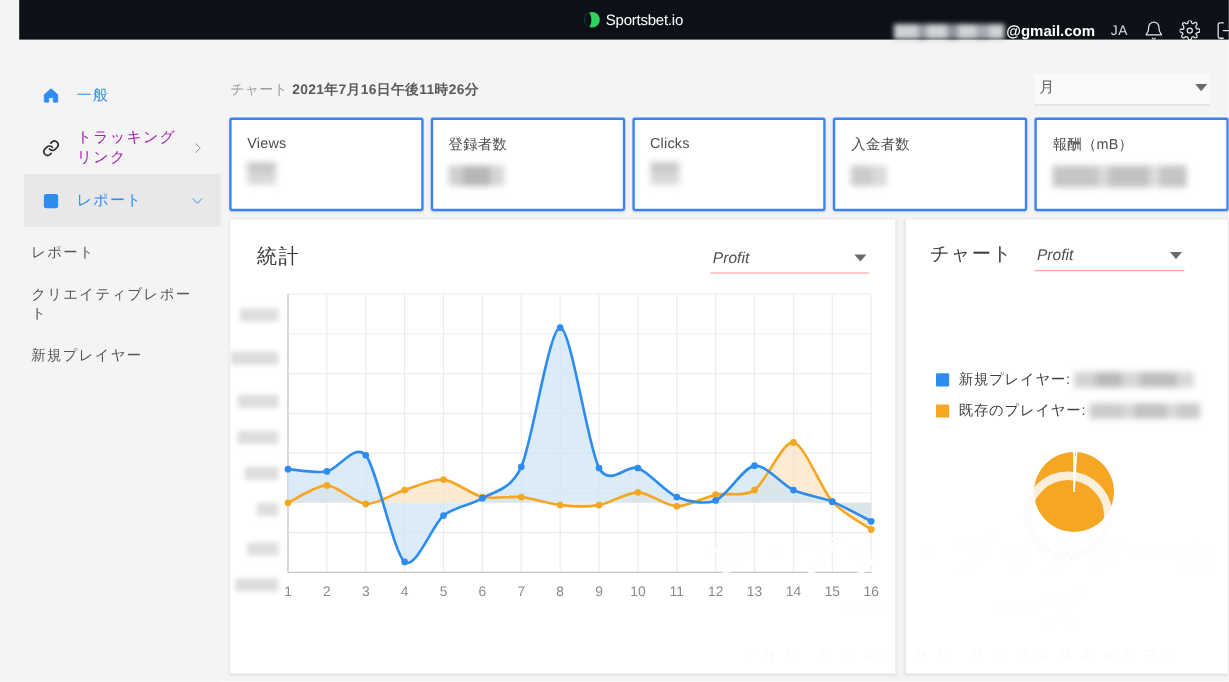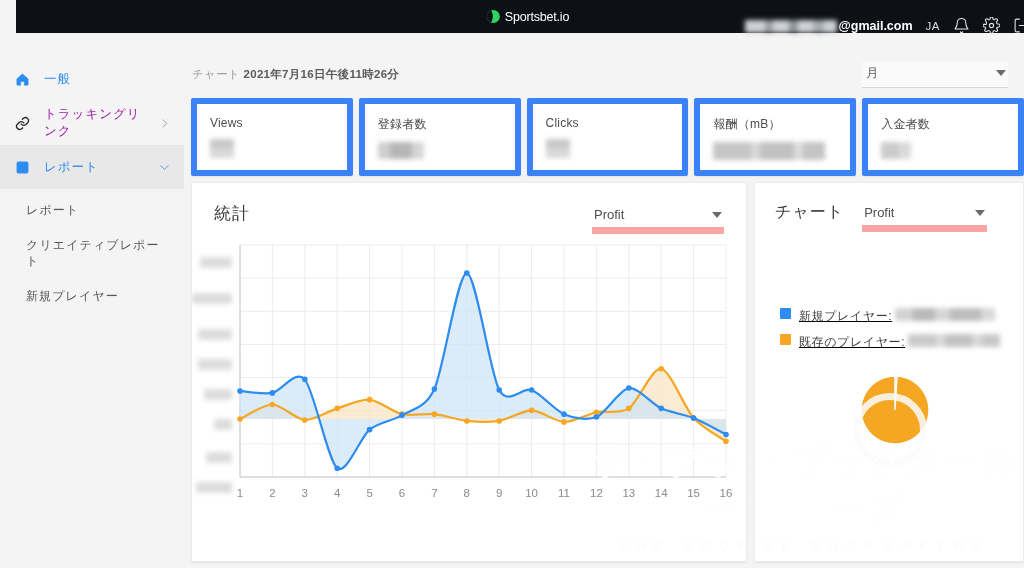--- a/index.html
+++ b/index.html
@@ -46,21 +46,21 @@
     stroke-linecap: round; stroke-linejoin: round;
   }
 
   
   .sidebar {
     position: absolute; left: 0; top: 51px; width: 184px; height: 517px;
     background: #f4f4f4; padding-top: 6px;
   }
   .nav-row {
     display: flex; align-items: center; height: 44px;
-    padding: 0 14px 0 13px; gap: 12px; cursor: pointer;
+    padding: 0 14px 0 13px; gap: 12px; cursor: pointer; margin-left: 20px;
   }
   .nav-row.active { background: #e8e8e8; }
   .nav-ic { width: 19px; flex: 0 0 19px; display: flex; align-items: center; justify-content: center; }
   .nav-ic svg { width: 15px; height: 15px; display: block; }
   .nav-label { font-size: 12.5px; color: #a21caf; letter-spacing: 1px; flex: 1; }
   .nav-row.blue .nav-label { color: #2d8cf0; }
   .nav-row.blue .nav-ic svg path,
   .nav-row.blue .nav-ic svg rect { fill: #2d8cf0; stroke: #2d8cf0; }
   .chev { color: #9a9a9a; font-size: 11px; line-height: 1; }
   .chev svg { width: 11px; height: 11px; display: block; }
@@ -89,21 +89,21 @@
   .period-select .val { font-size: 12.5px; color: #5d5d5d; flex: 1; }
   .caret { width: 0; height: 0; border-left: 5px solid transparent;
     border-right: 5px solid transparent; border-top: 6px solid #6b6b6b; }
 
   
   .cards {
     position: absolute; left: 7px; top: 47px; width: 833px; height: 78px;
     display: flex; gap: 6px;
   }
   .card {
-    flex: 1; background: #ffffff; border: 6px solid #3b82f6; border-radius: 2px;
+    flex: 1; background: #ffffff; border: 2px solid #3b82f6; border-radius: 2px;
     box-shadow: 0 1px 2px rgba(0,0,0,0.07);
     padding: 12px 13px 0 13px;
   }
   .card-title { font-size: 12px; color: #4d4d4d; letter-spacing: 0.2px; }
   .card-val { margin-top: 9px; height: 20px; }
   .v-blur-1 { width: 24px; height: 19px; border-radius: 1px; filter: blur(2.5px);
     background: linear-gradient(180deg,#c8c8c8 0 45%, #d8d8d8 45% 100%); }
   .v-blur-2 { width: 46px; height: 17px; border-radius: 1px; filter: blur(2.6px);
     background: linear-gradient(90deg,#cfcfcf 0 26%, #b6b6b6 26% 74%, #d5d5d5 74% 100%); }
   .v-blur-3 { width: 30px; height: 17px; border-radius: 1px; filter: blur(2.6px);
@@ -118,22 +118,22 @@
   }
   .panel {
     background: #ffffff; border: 1px solid #ececec; border-radius: 2px;
     box-shadow: 0 1px 2px rgba(0,0,0,0.07); position: relative; overflow: hidden;
   }
   .panel-stats { width: 556px; }
   .panel-chart { flex: 1; }
   .panel-head { display: flex; align-items: flex-start; padding: 19px 22px 0 22px; }
   .panel-title { font-size: 17px; color: #3b3b3b; letter-spacing: 1px; }
   .sel {
-    border-bottom: 7px solid #fca5a5; display: flex; align-items: center;
-    padding: 2px 2px 5px 2px; cursor: pointer;
+    border-bottom: 1px solid #fca5a5; display: flex; align-items: center;
+    padding: 2px 2px 5px 2px; cursor: pointer; font-style: italic;
   }
   .sel .val { font-size: 13px; color: #4f4f4f; flex: 1; }
   .sel-stats { width: 132px; margin-left: auto; margin-top: 3px; }
   .sel-chart { width: 125px; margin-left: 18px; margin-top: 1px; }
   .panel-chart .panel-head { padding: 19px 20px 0 20px; }
   .panel-chart .panel-title { font-size: 16px; }
 
   .watermark {
     position: absolute; right: -10px; bottom: -6px; width: 330px; height: 140px;
     pointer-events: none; opacity: 0.85;
@@ -149,21 +149,21 @@
     text-align: center; font-size: 12px; font-weight: 700; color: #fbfbfb;
     letter-spacing: 9px;
   }
   .wm-ball {
     position: absolute; left: 150px; bottom: 100px; width: 74px; height: 74px;
     border-radius: 50%; border: 7px solid #fcfcfc;
   }
 
   
   .legend { position: absolute; left: 25px; top: 125px; }
-  .lg-row { display: flex; margin-bottom: 9px; text-decoration: underline; }
+  .lg-row { display: flex; align-items: center; margin-bottom: 9px; }
   .lg-sw { width: 11px; height: 11px; border-radius: 1px; margin-right: 8px; flex: 0 0 11px; }
   .lg-txt { font-size: 12px; color: #3f3f3f; letter-spacing: 0.6px; white-space: nowrap; }
   .lg-blur-a { width: 100px; height: 13px; margin-left: 3px; border-radius: 1px; filter: blur(2.6px);
     background: linear-gradient(90deg,#d2d2d2 0 18%, #b9b9b9 18% 40%, #d6d6d6 40% 55%, #bdbdbd 55% 86%, #d8d8d8 86% 100%); }
   .lg-blur-b { width: 92px; height: 13px; margin-left: 3px; border-radius: 1px; filter: blur(2.6px);
     background: linear-gradient(90deg,#cacaca 0 30%, #dadada 30% 40%, #c2c2c2 40% 70%, #d9d9d9 70% 80%, #c8c8c8 80% 100%); }
 
   .donut-wrap { position: absolute; left: 105px; top: 192px; }
 
   
@@ -287,29 +287,29 @@
             <div class="v-blur-2"></div>
           </div>
       </div>
       <div class="card">
         <div class="card-title">Clicks</div>
         <div class="card-val">
             <div class="v-blur-1"></div>
           </div>
       </div>
       <div class="card">
+        <div class="card-title">入金者数</div>
+        <div class="card-val">
+            <div class="v-blur-3"></div>
+          </div>
+      </div>
+      <div class="card">
         <div class="card-title">報酬（mB）</div>
         <div class="card-val">
             <div class="v-blur-4"></div>
-          </div>
-      </div>
-      <div class="card">
-        <div class="card-title">入金者数</div>
-        <div class="card-val">
-            <div class="v-blur-3"></div>
           </div>
       </div>
     </div>
 
     <div class="panels">
 
       <div class="panel panel-stats">
         <div class="panel-head">
           <div class="panel-title">統計</div>
           <div class="sel sel-stats">

